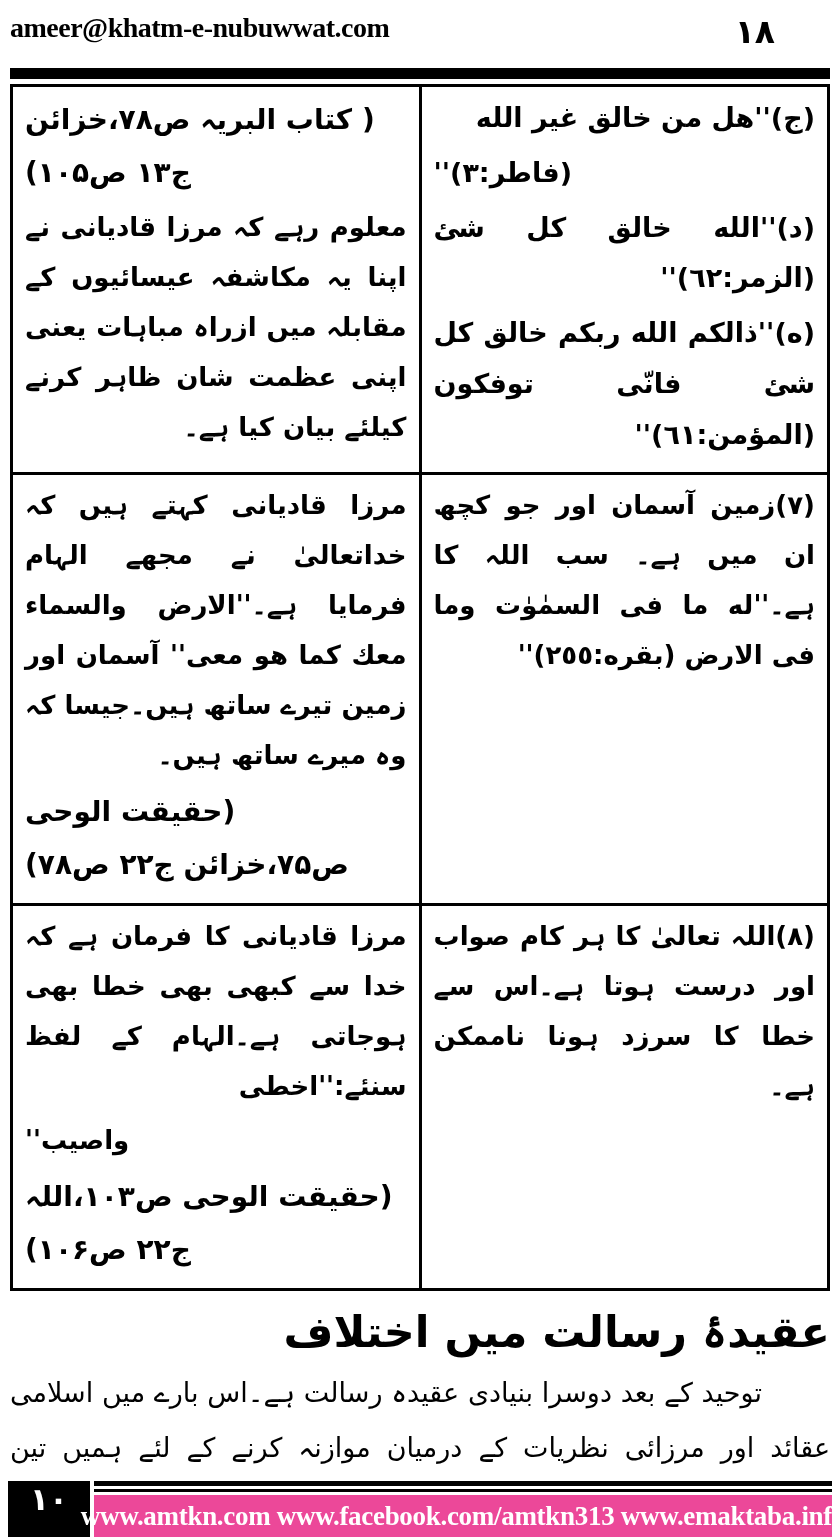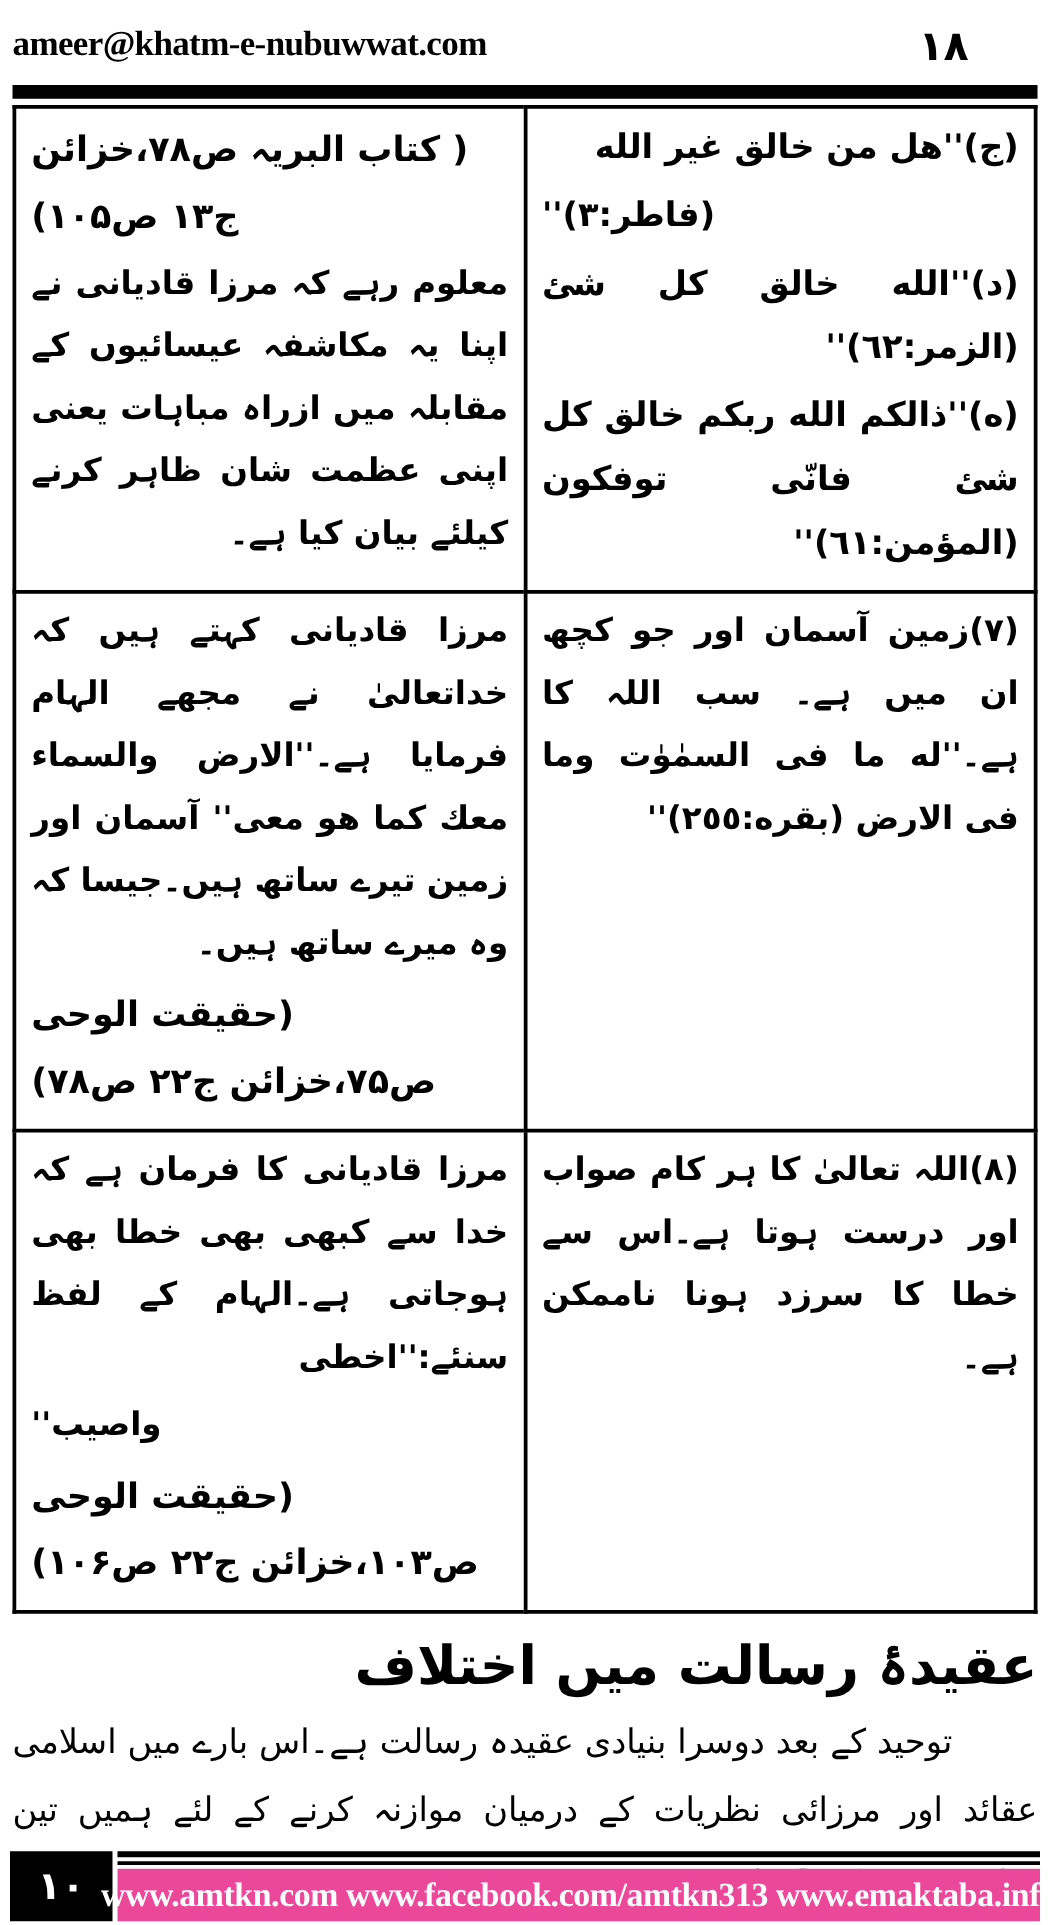--- a/index.html
+++ b/index.html
@@ -4,21 +4,21 @@
 <style>
   html,body{margin:0;padding:0;}
   body{
     width:840px;height:1540px;position:relative;overflow:hidden;
     background:#ffffff;color:#000;
     font-family:"DejaVu Sans",sans-serif;
   }
   .page{padding:0 10px;}
 
   
-  .hdr{display:flex;justify-content:space-between;align-items:center;padding-top:12px;height:48px;}
+  .hdr{display:flex;justify-content:space-between;align-items:flex-start;padding-top:12px;height:48px;}
   .hdr-email{font-family:"Liberation Serif",serif;font-weight:bold;font-size:28px;letter-spacing:-0.5px;}
   .hdr-num{font-size:33px;font-weight:bold;transform:translateX(-55px);}
   .hdr-title{direction:rtl;font-weight:bold;font-size:26px;font-family:"DejaVu Sans",sans-serif;}
 
   .bar{height:11px;background:#000;margin-top:8px;}
 
   
   table.cmp{width:100%;border-collapse:collapse;direction:rtl;margin-top:5px;table-layout:fixed;}
   table.cmp td{
     border:3px solid #000;vertical-align:top;width:50%;
@@ -39,21 +39,21 @@
   .num-list{direction:rtl;padding:4px 14px 0 0;}
   .li{display:flex;align-items:baseline;font-weight:bold;font-size:27px;margin:24px 0;direction:rtl;}
   .li .num{min-width:18px;}
   .li .dots{margin:0 2px;letter-spacing:1px;}
   .li .label{margin-right:8px;}
 
   
   .footer{position:absolute;left:0;right:0;bottom:0;height:62px;}
   .fnum{
     position:absolute;left:8px;bottom:3px;width:82px;height:56px;background:#000;
-    color:#fff;display:flex;align-items:center;justify-content:center;
+    color:#fff;display:flex;justify-content:center;
     font-size:31px;font-weight:bold;
   }
   .fbar{position:absolute;left:94px;right:8px;bottom:3px;height:56px;}
   .fbar .s1{height:5px;background:#000;}
   .fbar .g1{height:3px;background:#fff;}
   .fbar .s2{height:3px;background:#000;}
   .fbar .g2{height:3px;background:#fff;}
   .fmain{
     height:42px;background:#ec4899;color:#fff;
     display:flex;align-items:center;justify-content:center;
@@ -96,21 +96,21 @@
           <p class="ref">(حقیقت الوحی ص۷۵،خزائن ج۲۲ ص۷۸)</p>
         </td>
       </tr>
       <tr class="r2">
         <td class="cell">
           <p class="urdu-p">(۸)اللہ تعالیٰ کا ہر کام صواب اور درست ہوتا ہے۔اس سے خطا کا سرزد ہونا ناممکن ہے۔</p>
         </td>
         <td class="cell">
           <p class="urdu-p">مرزا قادیانی کا فرمان ہے کہ خدا سے کبھی بھی خطا بھی ہوجاتی ہے۔الہام کے لفظ سنئے:''اخطی</p>
           <p class="urdu-p endline">واصیب''</p>
-          <p class="ref">(حقیقت الوحی ص۱۰۳،خزائن ج۲۲ ص۱۰۶)</p>
+          <p class="ref">(حقیقت الوحی ص۱۰۳،اللہ ج۲۲ ص۱۰۶)</p>
         </td>
       </tr>
     </tbody>
   </table>
 
   <div class="sec-h">عقیدۂ رسالت میں اختلاف</div>
 
   <p class="body-p">توحید کے بعد دوسرا بنیادی عقیدہ رسالت ہے۔اس بارے میں اسلامی عقائد اور مرزائی نظریات کے درمیان موازنہ کرنے کے لئے ہمیں تین پہلوؤں سے غور کرنا ہے۔</p>
 
   <div class="num-list">

